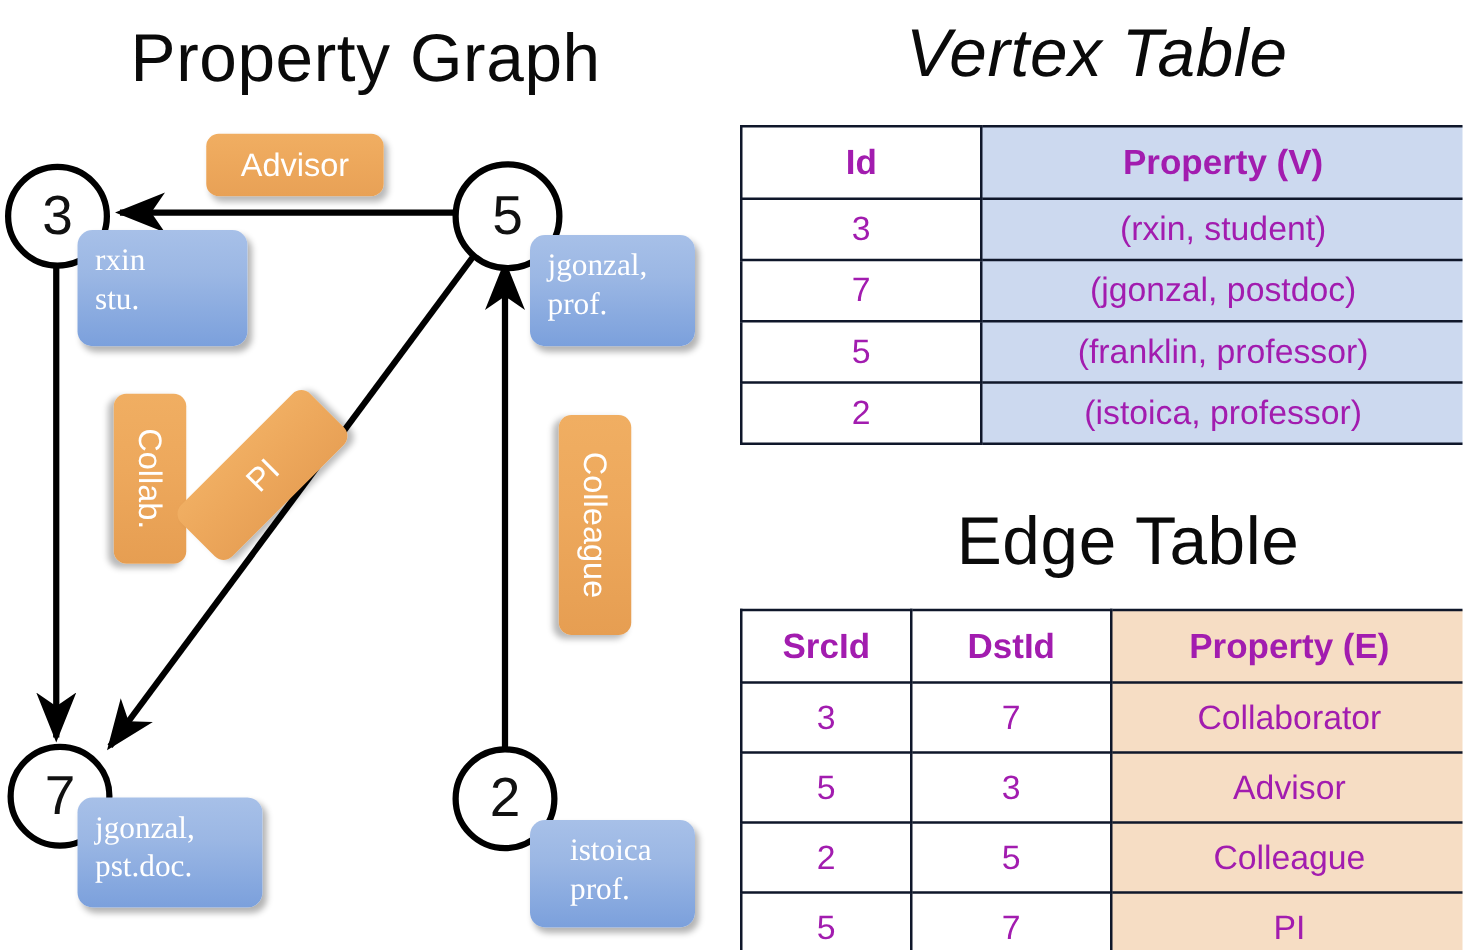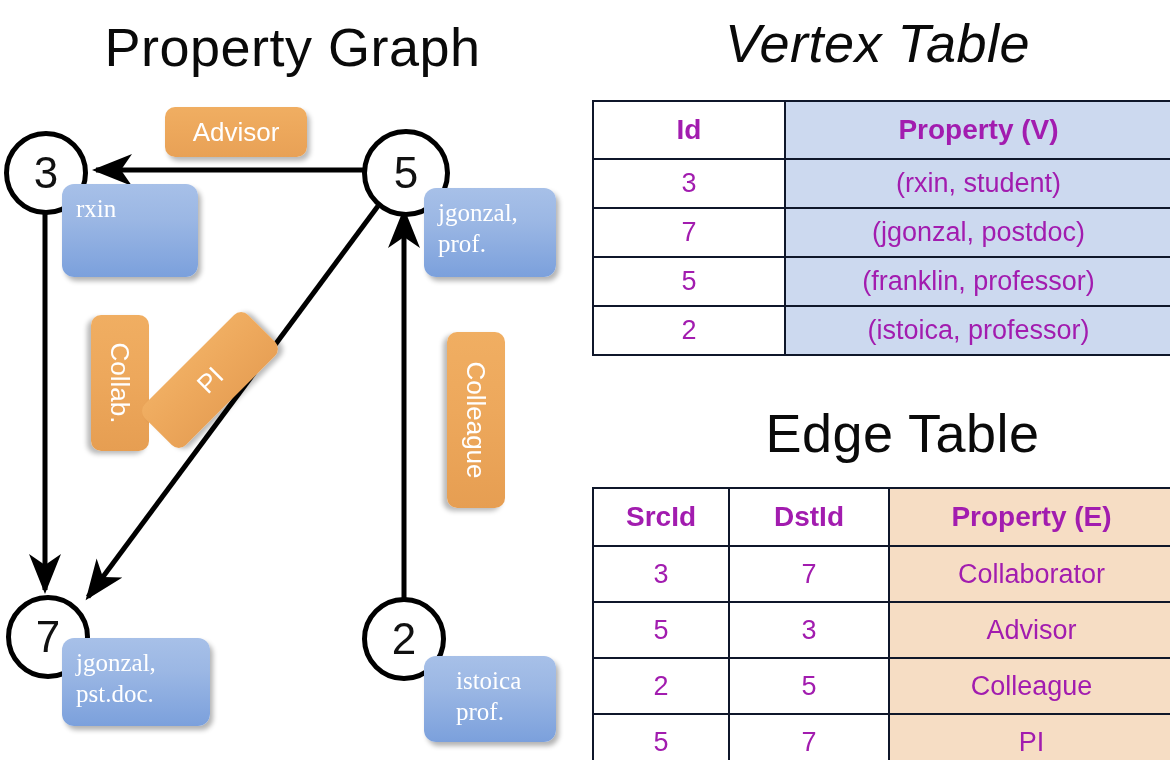--- a/index.html
+++ b/index.html
@@ -157,20 +157,21 @@
     </g>
   </svg>
 
   <div class="node" id="node-3" style="left:4px;  top:131px; width:84px; height:84px;">3</div>
   <div class="node" id="node-5" style="left:362px; top:129px; width:88px; height:88px;">5</div>
   <div class="node" id="node-7" style="left:6px;   top:595px; width:84px; height:84px;">7</div>
   <div class="node" id="node-2" style="left:362px; top:597px; width:84px; height:84px;">2</div>
 
   <div class="prop-box" style="left:62px; top:184px; width:136px; height:93px;">
     <div>rxin</div>
+    <div>stu.</div>
   </div>
 
   <div class="prop-box" style="left:424px; top:188px; width:132px; height:89px;">
     <div>jgonzal,</div>
     <div>prof.</div>
   </div>
 
   <div class="prop-box" style="left:62px; top:638px; width:148px; height:88px;">
     <div>jgonzal,</div>
     <div>pst.doc.</div>

